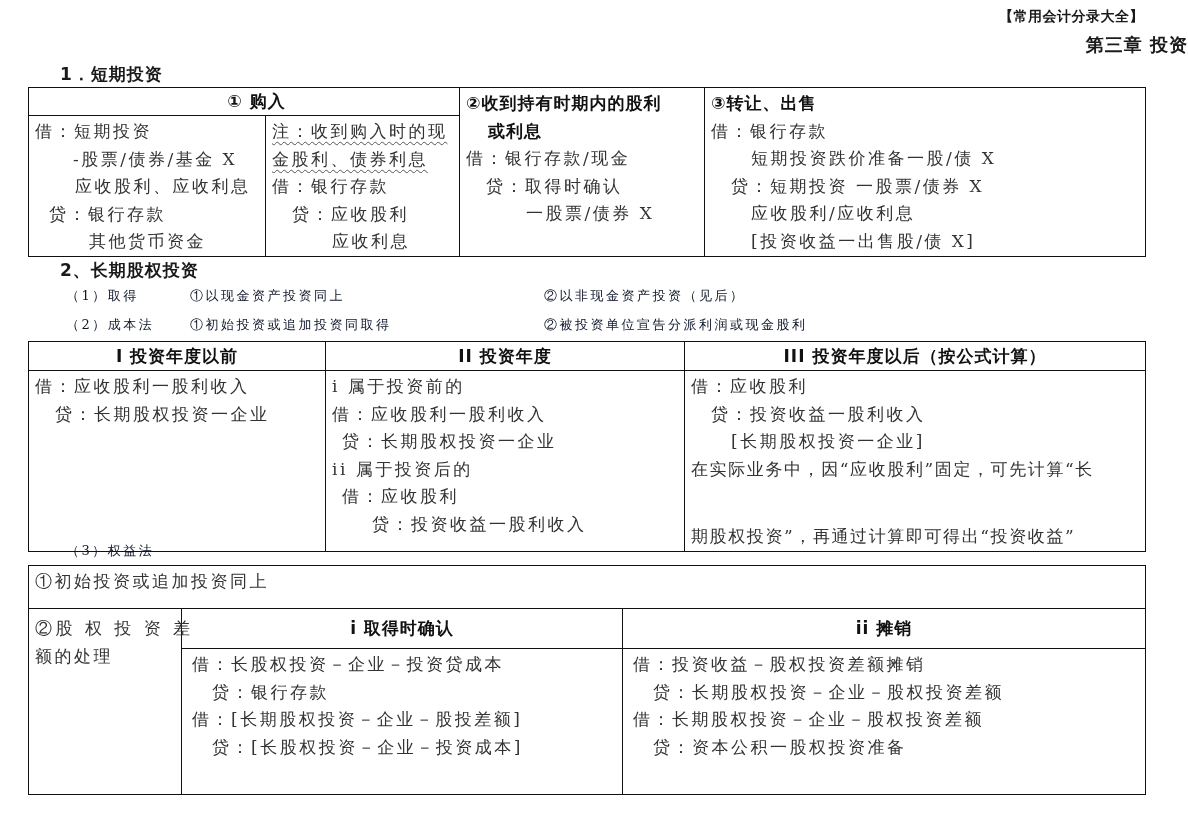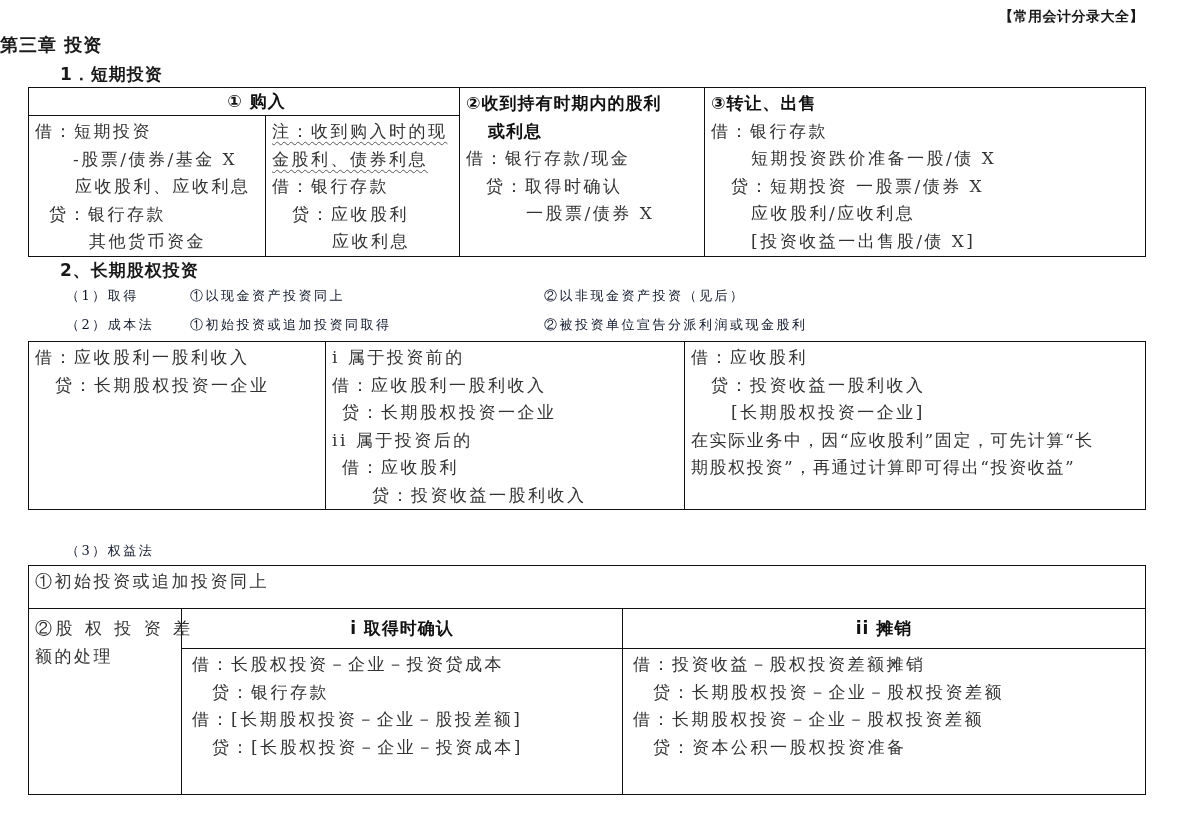--- a/index.html
+++ b/index.html
@@ -3,21 +3,21 @@
 <meta charset="utf-8">
 <style>
   html, body { margin: 0; padding: 0; background: #ffffff; }
   body {
     width: 1188px; height: 816px; position: relative; overflow: hidden;
     font-family: "DejaVu Serif", "Liberation Serif", serif;
     color: #1a1a1a;
   }
   .abs { position: absolute; }
   .doc-tag { right: 44px; top: 8px; font-size: 14px; font-weight: bold; font-family: "DejaVu Sans", sans-serif; letter-spacing: 0.5px; }
-  .chapter-title { left: 0; width: 1188px; text-align: left; top: 33px; font-size: 18px; font-weight: bold; font-family: "DejaVu Sans", sans-serif; letter-spacing: 1px; }
+  .chapter-title { left: 0; width: 1188px; text-align: right; top: 33px; font-size: 18px; font-weight: bold; font-family: "DejaVu Sans", sans-serif; letter-spacing: 1px; }
   .section-heading { font-size: 17px; font-weight: bold; font-family: "DejaVu Sans", sans-serif; letter-spacing: 1px; }
   .line-text { font-size: 13px; letter-spacing: 2.5px; white-space: nowrap; color: #0f172a; }
   table { border-collapse: collapse; position: absolute; table-layout: fixed; }
   td { border: 1.5px solid #111; vertical-align: top; padding: 0; font-size: 17px; color: #333; letter-spacing: 2.5px; }
   .hdr { text-align: center; vertical-align: middle; font-weight: bold; color: #111; font-family: "DejaVu Sans", sans-serif; letter-spacing: 1px; }
   .hdr-left { font-weight: bold; color: #111; font-family: "DejaVu Sans", sans-serif; letter-spacing: 1px; }
   .ln { height: 27.5px; line-height: 27.5px; white-space: nowrap; }
   .wavy { text-decoration: underline wavy #555; text-underline-offset: 4px; text-decoration-thickness: 1px; }
   .i1 { padding-left: 20px; }
   .i2 { padding-left: 40px; }
@@ -87,39 +87,44 @@
 <div class="abs line-text" style="left:190px; top:316px;">①初始投资或追加投资同取得</div>
 <div class="abs line-text" style="left:544px; top:316px;">②被投资单位宣告分派利润或现金股利</div>
 
 <table style="left:28px; top:341px; width:1117px;">
   <colgroup>
     <col style="width:297px">
       <col style="width:359px">
       <col style="width:461px">
   </colgroup>
   <tbody>
+      <tr style="height:29px;">
+    <td class="hdr">I 投资年度以前</td>
+    <td class="hdr">II 投资年度</td>
+    <td class="hdr">III 投资年度以后（按公式计算）</td>
+  </tr>
   <tr style="height:166px;">
     <td class="cell-pad">
       <div class="ln">借：应收股利一股利收入</div>
       <div class="ln i1">贷：长期股权投资一企业</div>
     </td>
     <td class="cell-pad">
       <div class="ln">i 属于投资前的</div>
       <div class="ln">借：应收股利一股利收入</div>
       <div class="ln" style="padding-left:10px;">贷：长期股权投资一企业</div>
       <div class="ln">ii 属于投资后的</div>
       <div class="ln" style="padding-left:10px;">借：应收股利</div>
       <div class="ln" style="padding-left:40px;">贷：投资收益一股利收入</div>
     </td>
     <td class="cell-pad">
       <div class="ln">借：应收股利</div>
       <div class="ln i1">贷：投资收益一股利收入</div>
       <div class="ln i2">[长期股权投资一企业]</div>
       <div class="ln" style="letter-spacing:1.6px;">在实际业务中，因“应收股利”固定，可先计算“长</div>
-      <div class="ln" style="letter-spacing:1.6px;">期股权投资”，再通过计算即可得出“投资收益”</div>
+      <div class="ln" style="letter-spacing:1.6px;margin-top:40px;">期股权投资”，再通过计算即可得出“投资收益”</div>
     </td>
   </tr>
 </tbody>
   </table>
 
 <div class="abs line-text" style="left:66px; top:542px;">（3）权益法</div>
 
 <table style="left:28px; top:565px; width:1117px;">
   <colgroup>
     <col style="width:153px">

